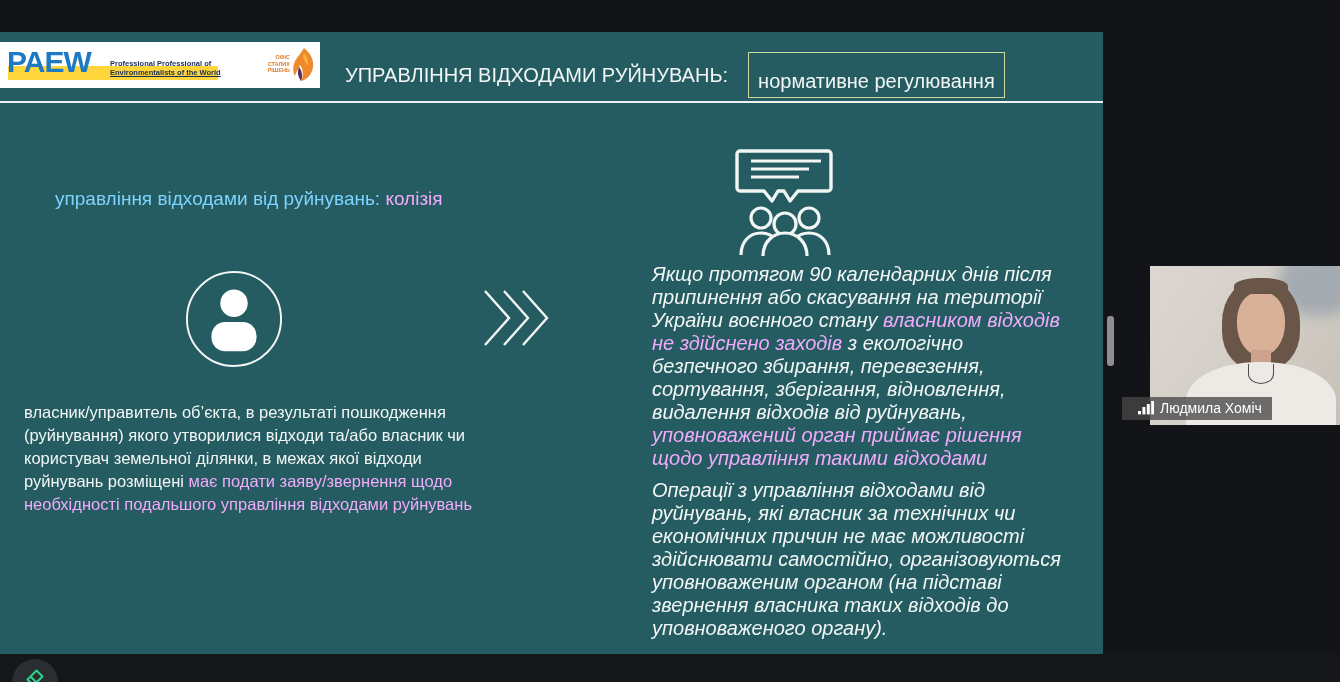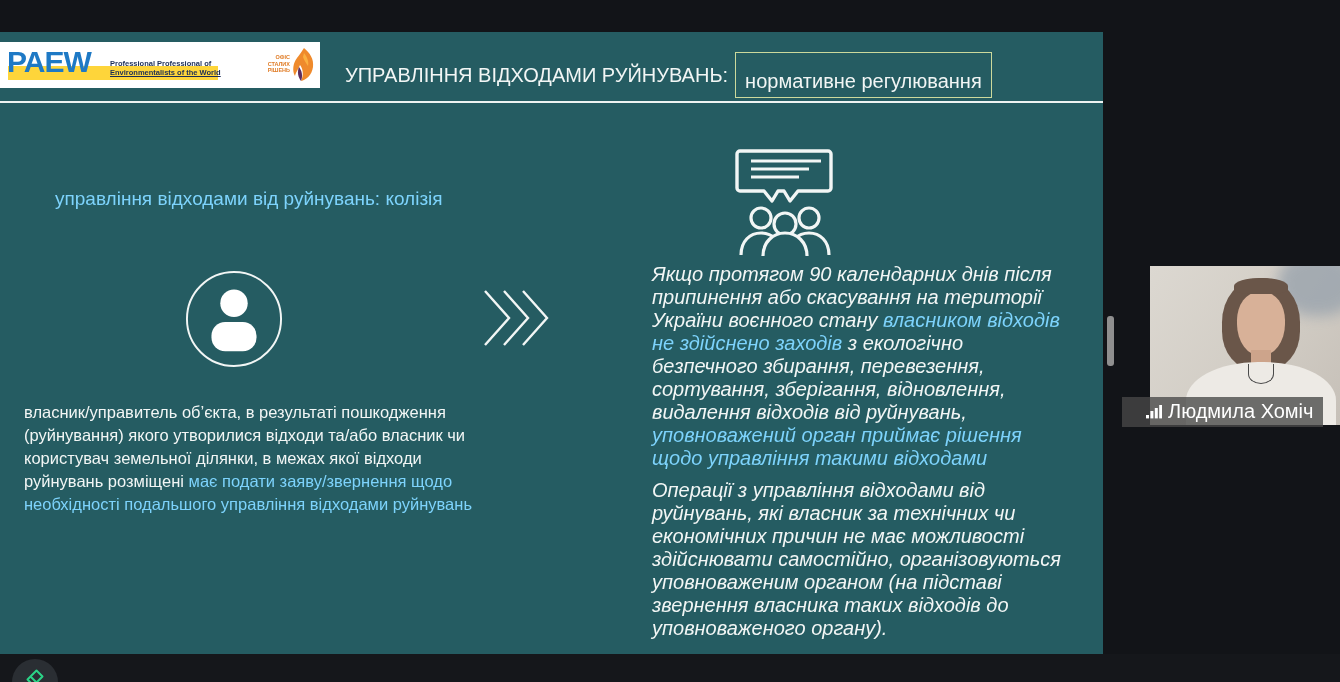--- a/index.html
+++ b/index.html
@@ -12,27 +12,27 @@
 
   .logo-strip { position:absolute; left:0; top:10px; width:320px; height:46px; background:#ffffff; }
   .paew-yellow { position:absolute; left:8px; top:24px; width:210px; height:14px; background:#fed53a; }
   .paew-word { position:absolute; left:7px; top:3px; font-size:30px; font-weight:bold; letter-spacing:-1px; color:#1e79c5; }
   .paew-line { position:absolute; left:110px; font-size:7.5px; font-weight:bold; color:#1b2d56; white-space:nowrap; }
   .paew-line1 { top:17px; }
   .paew-line2 { top:26px;text-decoration:underline; }
   .partner-logo { position:absolute; left:264px; top:5px; width:52px; height:36px; }
   .partner-text { position:absolute; left:0; top:7px; font-size:5.5px; line-height:6.5px; font-weight:bold; color:#e07c26; text-align:right; width:26px; }
 
-  .slide-title { position:absolute; left:345px; top:20px; display:flex; align-items:center; gap:7px; color:#f2f6f5; font-size:20px; white-space:nowrap; }
+  .slide-title { position:absolute; left:345px; top:20px; display:flex; align-items:center; gap:20px; color:#f2f6f5; font-size:20px; white-space:nowrap; }
   .title-box { border:1.5px solid #ccd99c; padding:17px 9px 4px 9px; }
 
   .divider { position:absolute; left:0; top:69px; width:1103px; height:2px; background:#eef3f2; }
 
   .subtitle { position:absolute; left:55px; top:156px; font-size:19px; color:#f2f6f5; }
-  .accent { color:#7dd3fc;text-align:center; }
+  .accent { color:#f0abfc;text-align:center; }
   .txt-white { color:#7dd3fc; }
 
   .person-icon { position:absolute; left:185px; top:238px; }
   .chevrons { position:absolute; left:483px; top:257px; }
   .discussion-icon { position:absolute; left:735px; top:116px; }
 
   .right-col { position:absolute; left:652px; top:231px; width:410px; font-size:20px; line-height:23px; color:#f2f6f5;font-style:italic; }
   .right-col p + p { margin-top:9px; }
 
   .left-block { position:absolute; left:24px; top:369px; width:462px; font-size:16.5px; line-height:23px; color:#f2f6f5; }
@@ -45,21 +45,21 @@
     background:linear-gradient(125deg,#dcd8d1 0%,#d2cdc5 55%,#c6c0b8 100%); }
   .corner-blob { position:absolute; right:-18px; top:-14px; width:80px; height:64px; background:#99a3ad; border-radius:45%; filter:blur(7px); opacity:.8; }
   .hair { position:absolute; left:72px; top:12px; width:78px; height:92px; background:#6a5649; border-radius:48% 48% 42% 42%; }
   .face { position:absolute; left:87px; top:26px; width:48px; height:64px; background:#d8b198; border-radius:46% 46% 52% 52%; }
   .fringe { position:absolute; left:84px; top:12px; width:54px; height:16px; background:#6a5649; border-radius:50% 50% 30% 30%; }
   .neck { position:absolute; left:101px; top:84px; width:20px; height:16px; background:#cda48b; }
   .sweater { position:absolute; left:36px; top:96px; width:150px; height:80px; background:#edeae5; border-radius:48% 48% 0 0; }
   .necklace { position:absolute; left:98px; top:98px; width:26px; height:20px; border:1.5px solid #4a4a4a; border-top:none; border-radius:0 0 50% 50%; }
 
   .name-label { position:absolute; left:1122px; top:397px; display:flex; align-items:center; gap:6px;
-    background:rgba(72,72,72,.78); color:#ffffff; font-size:20px; padding:3px 10px 4px 24px; border-radius:0; white-space:nowrap; }
+    background:rgba(72,72,72,.78); color:#ffffff; font-size:14px; padding:3px 10px 4px 16px; border-radius:0; white-space:nowrap; }
 
   
   .bottom-bar { position:absolute; left:0; top:654px; width:1340px; height:28px; background:#15171b; }
   .pen-button { position:absolute; left:12px; top:659px; width:46px; height:46px; border-radius:50%; background:#2a2e33;
     display:flex; justify-content:center; border:none; cursor:pointer; }
   .pen-button svg { margin-top:8px; }
 </style>
 </head>
 <body>
 

